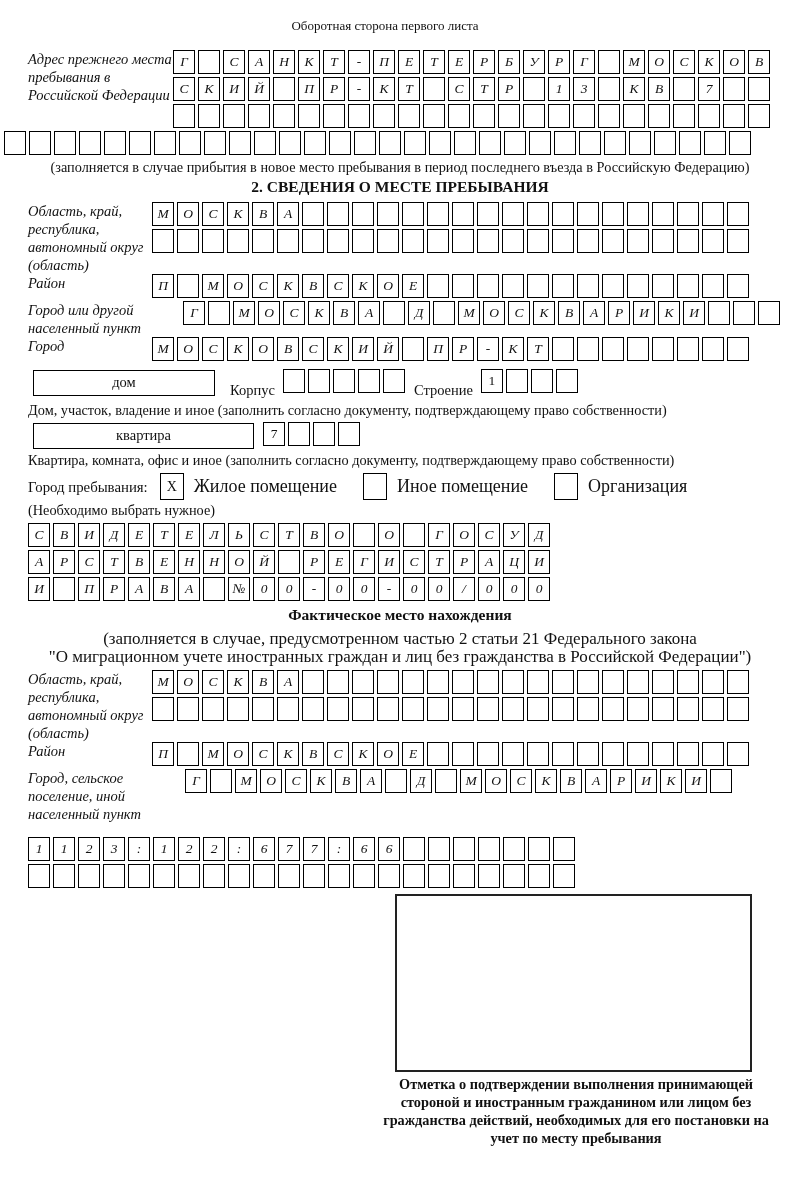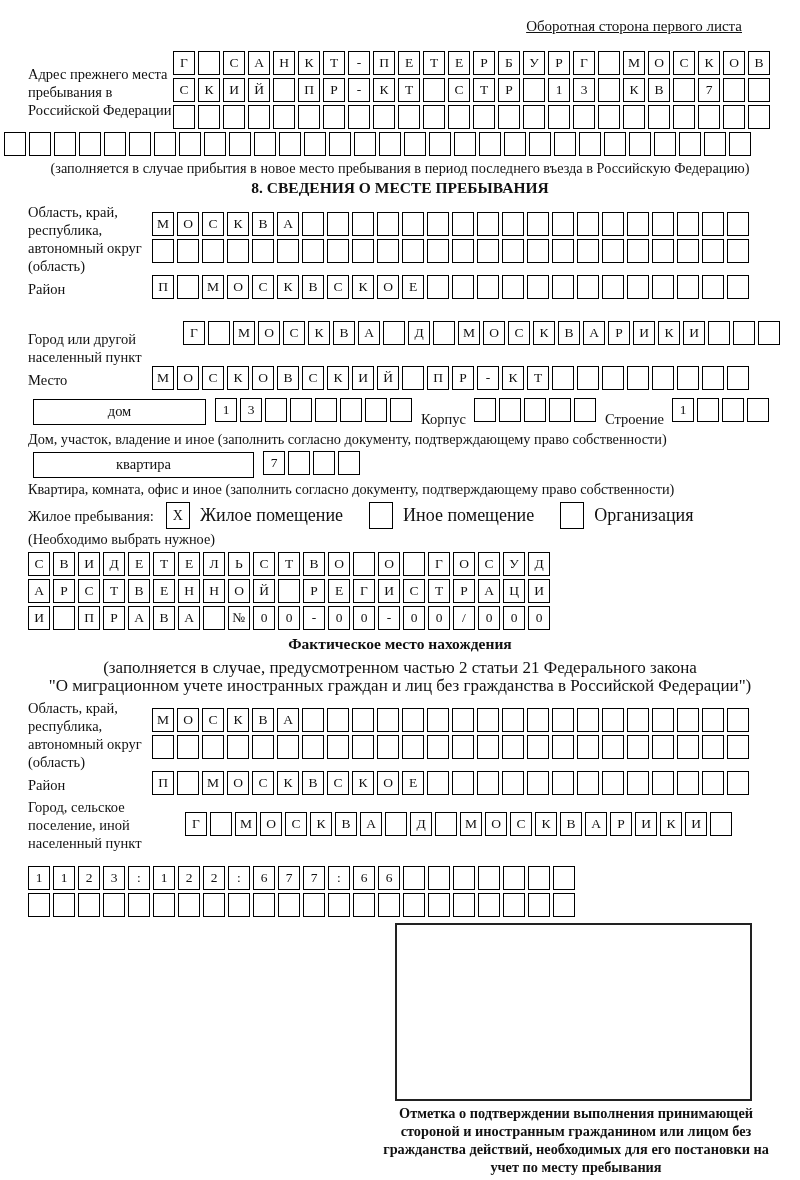--- a/index.html
+++ b/index.html
@@ -1,26 +1,26 @@
 <!DOCTYPE html>
 <html><head>
 <meta charset="utf-8">
 <style>
   html,body{margin:0;padding:0;background:#fff;}
   body{
     width:800px;height:1180px;overflow:hidden;
     font-family:"Liberation Serif","DejaVu Serif",serif;
     color:#111;box-sizing:border-box;padding:14px 28px 10px 28px;
   }
-  .hdr-note{text-align:right;font-size:15px;margin:4px 30px 16px 0;text-decoration:underline;}
-  .row{display:flex;align-items:center;}
+  .hdr-note{text-align:center;font-size:13px;margin:4px 30px 16px 0;}
+  .row{display:flex;align-items:flex-start;font-style:italic;}
   .lbl{font-size:14.5px;line-height:18px;flex:none;}
   .lbl.w145{width:145px;}
   .lbl.w124{width:124px;}
-  .lbl.w155{width:155px;padding-right:4px;box-sizing:border-box;margin-top:28px;}
+  .lbl.w155{width:155px;padding-right:4px;box-sizing:border-box;}
   .lbl.w157{width:157px;padding-right:4px;box-sizing:border-box;}
   .lbl.w220{width:220px;padding-right:6px;box-sizing:border-box;}
   .grid{flex:none;}
   .gridrow{white-space:nowrap;height:27px;}
   .cell{
     display:inline-flex;align-items:center;justify-content:center;
     width:22px;height:24px;border:1.6px solid #000;box-sizing:border-box;
     margin-right:3px;font-size:13.5px;vertical-align:top;
   }
   .fullrow{margin-left:-24px;}
@@ -60,21 +60,21 @@
   <div class="lbl w145">Адрес прежнего места пребывания в Российской Федерации</div>
   <div class="grid">
     <div class="gridrow"><span class="cell">Г</span><span class="cell"></span><span class="cell">С</span><span class="cell">А</span><span class="cell">Н</span><span class="cell">К</span><span class="cell">Т</span><span class="cell">-</span><span class="cell">П</span><span class="cell">Е</span><span class="cell">Т</span><span class="cell">Е</span><span class="cell">Р</span><span class="cell">Б</span><span class="cell">У</span><span class="cell">Р</span><span class="cell">Г</span><span class="cell"></span><span class="cell">М</span><span class="cell">О</span><span class="cell">С</span><span class="cell">К</span><span class="cell">О</span><span class="cell">В</span></div>
     <div class="gridrow"><span class="cell">С</span><span class="cell">К</span><span class="cell">И</span><span class="cell">Й</span><span class="cell"></span><span class="cell">П</span><span class="cell">Р</span><span class="cell">-</span><span class="cell">К</span><span class="cell">Т</span><span class="cell"></span><span class="cell">С</span><span class="cell">Т</span><span class="cell">Р</span><span class="cell"></span><span class="cell">1</span><span class="cell">3</span><span class="cell"></span><span class="cell">К</span><span class="cell">В</span><span class="cell"></span><span class="cell">7</span><span class="cell"></span><span class="cell"></span></div>
     <div class="gridrow"><span class="cell"></span><span class="cell"></span><span class="cell"></span><span class="cell"></span><span class="cell"></span><span class="cell"></span><span class="cell"></span><span class="cell"></span><span class="cell"></span><span class="cell"></span><span class="cell"></span><span class="cell"></span><span class="cell"></span><span class="cell"></span><span class="cell"></span><span class="cell"></span><span class="cell"></span><span class="cell"></span><span class="cell"></span><span class="cell"></span><span class="cell"></span><span class="cell"></span><span class="cell"></span><span class="cell"></span></div>
   </div>
 </div>
 <div class="gridrow fullrow"><span class="cell"></span><span class="cell"></span><span class="cell"></span><span class="cell"></span><span class="cell"></span><span class="cell"></span><span class="cell"></span><span class="cell"></span><span class="cell"></span><span class="cell"></span><span class="cell"></span><span class="cell"></span><span class="cell"></span><span class="cell"></span><span class="cell"></span><span class="cell"></span><span class="cell"></span><span class="cell"></span><span class="cell"></span><span class="cell"></span><span class="cell"></span><span class="cell"></span><span class="cell"></span><span class="cell"></span><span class="cell"></span><span class="cell"></span><span class="cell"></span><span class="cell"></span><span class="cell"></span><span class="cell"></span></div>
 <div class="note">(заполняется в случае прибытия в новое место пребывания в период последнего въезда в Российскую Федерацию)</div>
 
-<div class="sec-title">8. СВЕДЕНИЯ О МЕСТЕ ПРЕБЫВАНИЯ</div>
+<div class="sec-title">2. СВЕДЕНИЯ О МЕСТЕ ПРЕБЫВАНИЯ</div>
 
 <div class="row">
   <div class="lbl w124">Область, край, республика, автономный округ (область)</div>
   <div class="grid">
     <div class="gridrow"><span class="cell">М</span><span class="cell">О</span><span class="cell">С</span><span class="cell">К</span><span class="cell">В</span><span class="cell">А</span><span class="cell"></span><span class="cell"></span><span class="cell"></span><span class="cell"></span><span class="cell"></span><span class="cell"></span><span class="cell"></span><span class="cell"></span><span class="cell"></span><span class="cell"></span><span class="cell"></span><span class="cell"></span><span class="cell"></span><span class="cell"></span><span class="cell"></span><span class="cell"></span><span class="cell"></span><span class="cell"></span></div>
     <div class="gridrow"><span class="cell"></span><span class="cell"></span><span class="cell"></span><span class="cell"></span><span class="cell"></span><span class="cell"></span><span class="cell"></span><span class="cell"></span><span class="cell"></span><span class="cell"></span><span class="cell"></span><span class="cell"></span><span class="cell"></span><span class="cell"></span><span class="cell"></span><span class="cell"></span><span class="cell"></span><span class="cell"></span><span class="cell"></span><span class="cell"></span><span class="cell"></span><span class="cell"></span><span class="cell"></span><span class="cell"></span></div>
   </div>
 </div>
 
 <div class="row">
@@ -85,46 +85,45 @@
 </div>
 
 <div class="row">
   <div class="lbl w155">Город или другой населенный пункт</div>
   <div class="grid">
       <div class="gridrow"><span class="cell">Г</span><span class="cell"></span><span class="cell">М</span><span class="cell">О</span><span class="cell">С</span><span class="cell">К</span><span class="cell">В</span><span class="cell">А</span><span class="cell"></span><span class="cell">Д</span><span class="cell"></span><span class="cell">М</span><span class="cell">О</span><span class="cell">С</span><span class="cell">К</span><span class="cell">В</span><span class="cell">А</span><span class="cell">Р</span><span class="cell">И</span><span class="cell">К</span><span class="cell">И</span><span class="cell"></span><span class="cell"></span><span class="cell"></span></div>
     </div>
 </div>
 
 <div class="row">
-  <div class="lbl w124">Место</div>
+  <div class="lbl w124">Город</div>
   <div class="grid">
       <div class="gridrow"><span class="cell">М</span><span class="cell">О</span><span class="cell">С</span><span class="cell">К</span><span class="cell">О</span><span class="cell">В</span><span class="cell">С</span><span class="cell">К</span><span class="cell">И</span><span class="cell">Й</span><span class="cell"></span><span class="cell">П</span><span class="cell">Р</span><span class="cell">-</span><span class="cell">К</span><span class="cell">Т</span><span class="cell"></span><span class="cell"></span><span class="cell"></span><span class="cell"></span><span class="cell"></span><span class="cell"></span><span class="cell"></span><span class="cell"></span></div>
     </div>
 </div>
 
 <div class="houseline">
   <span class="widebox" style="width:182px;">дом</span>
   <span class="gap"></span>
-  <span class="gridrow"><span class="cell">1</span><span class="cell">3</span><span class="cell"></span><span class="cell"></span><span class="cell"></span><span class="cell"></span><span class="cell"></span><span class="cell"></span></span>
   <span class="inline-lbl">Корпус</span>
   <span class="gridrow"><span class="cell"></span><span class="cell"></span><span class="cell"></span><span class="cell"></span><span class="cell"></span></span>
   <span class="inline-lbl">Строение</span>
   <span class="gridrow"><span class="cell">1</span><span class="cell"></span><span class="cell"></span><span class="cell"></span></span>
 </div>
 <div class="caption">Дом, участок, владение и иное (заполнить согласно документу, подтверждающему право собственности)</div>
 
 <div class="houseline">
   <span class="widebox" style="width:221px;">квартира</span>
   <span class="gap"></span>
   <span class="gridrow"><span class="cell">7</span><span class="cell"></span><span class="cell"></span><span class="cell"></span></span>
 </div>
 <div class="caption">Квартира, комната, офис и иное (заполнить согласно документу, подтверждающему право собственности)</div>
 
 <div class="chkrow">
-  <span class="lbl" style="font-size:14.8px;margin-right:12px;">Жилое пребывания:</span>
+  <span class="lbl" style="font-size:14.8px;margin-right:12px;">Город пребывания:</span>
   <span class="chkbox">X</span>
   <span class="chk-label">Жилое помещение</span>
   <span class="chkbox"></span>
   <span class="chk-label">Иное помещение</span>
   <span class="chkbox"></span>
   <span class="chk-label">Организация</span>
 </div>
 <div class="chk-note">(Необходимо выбрать нужное)</div>
 
 <div class="row mt4">

